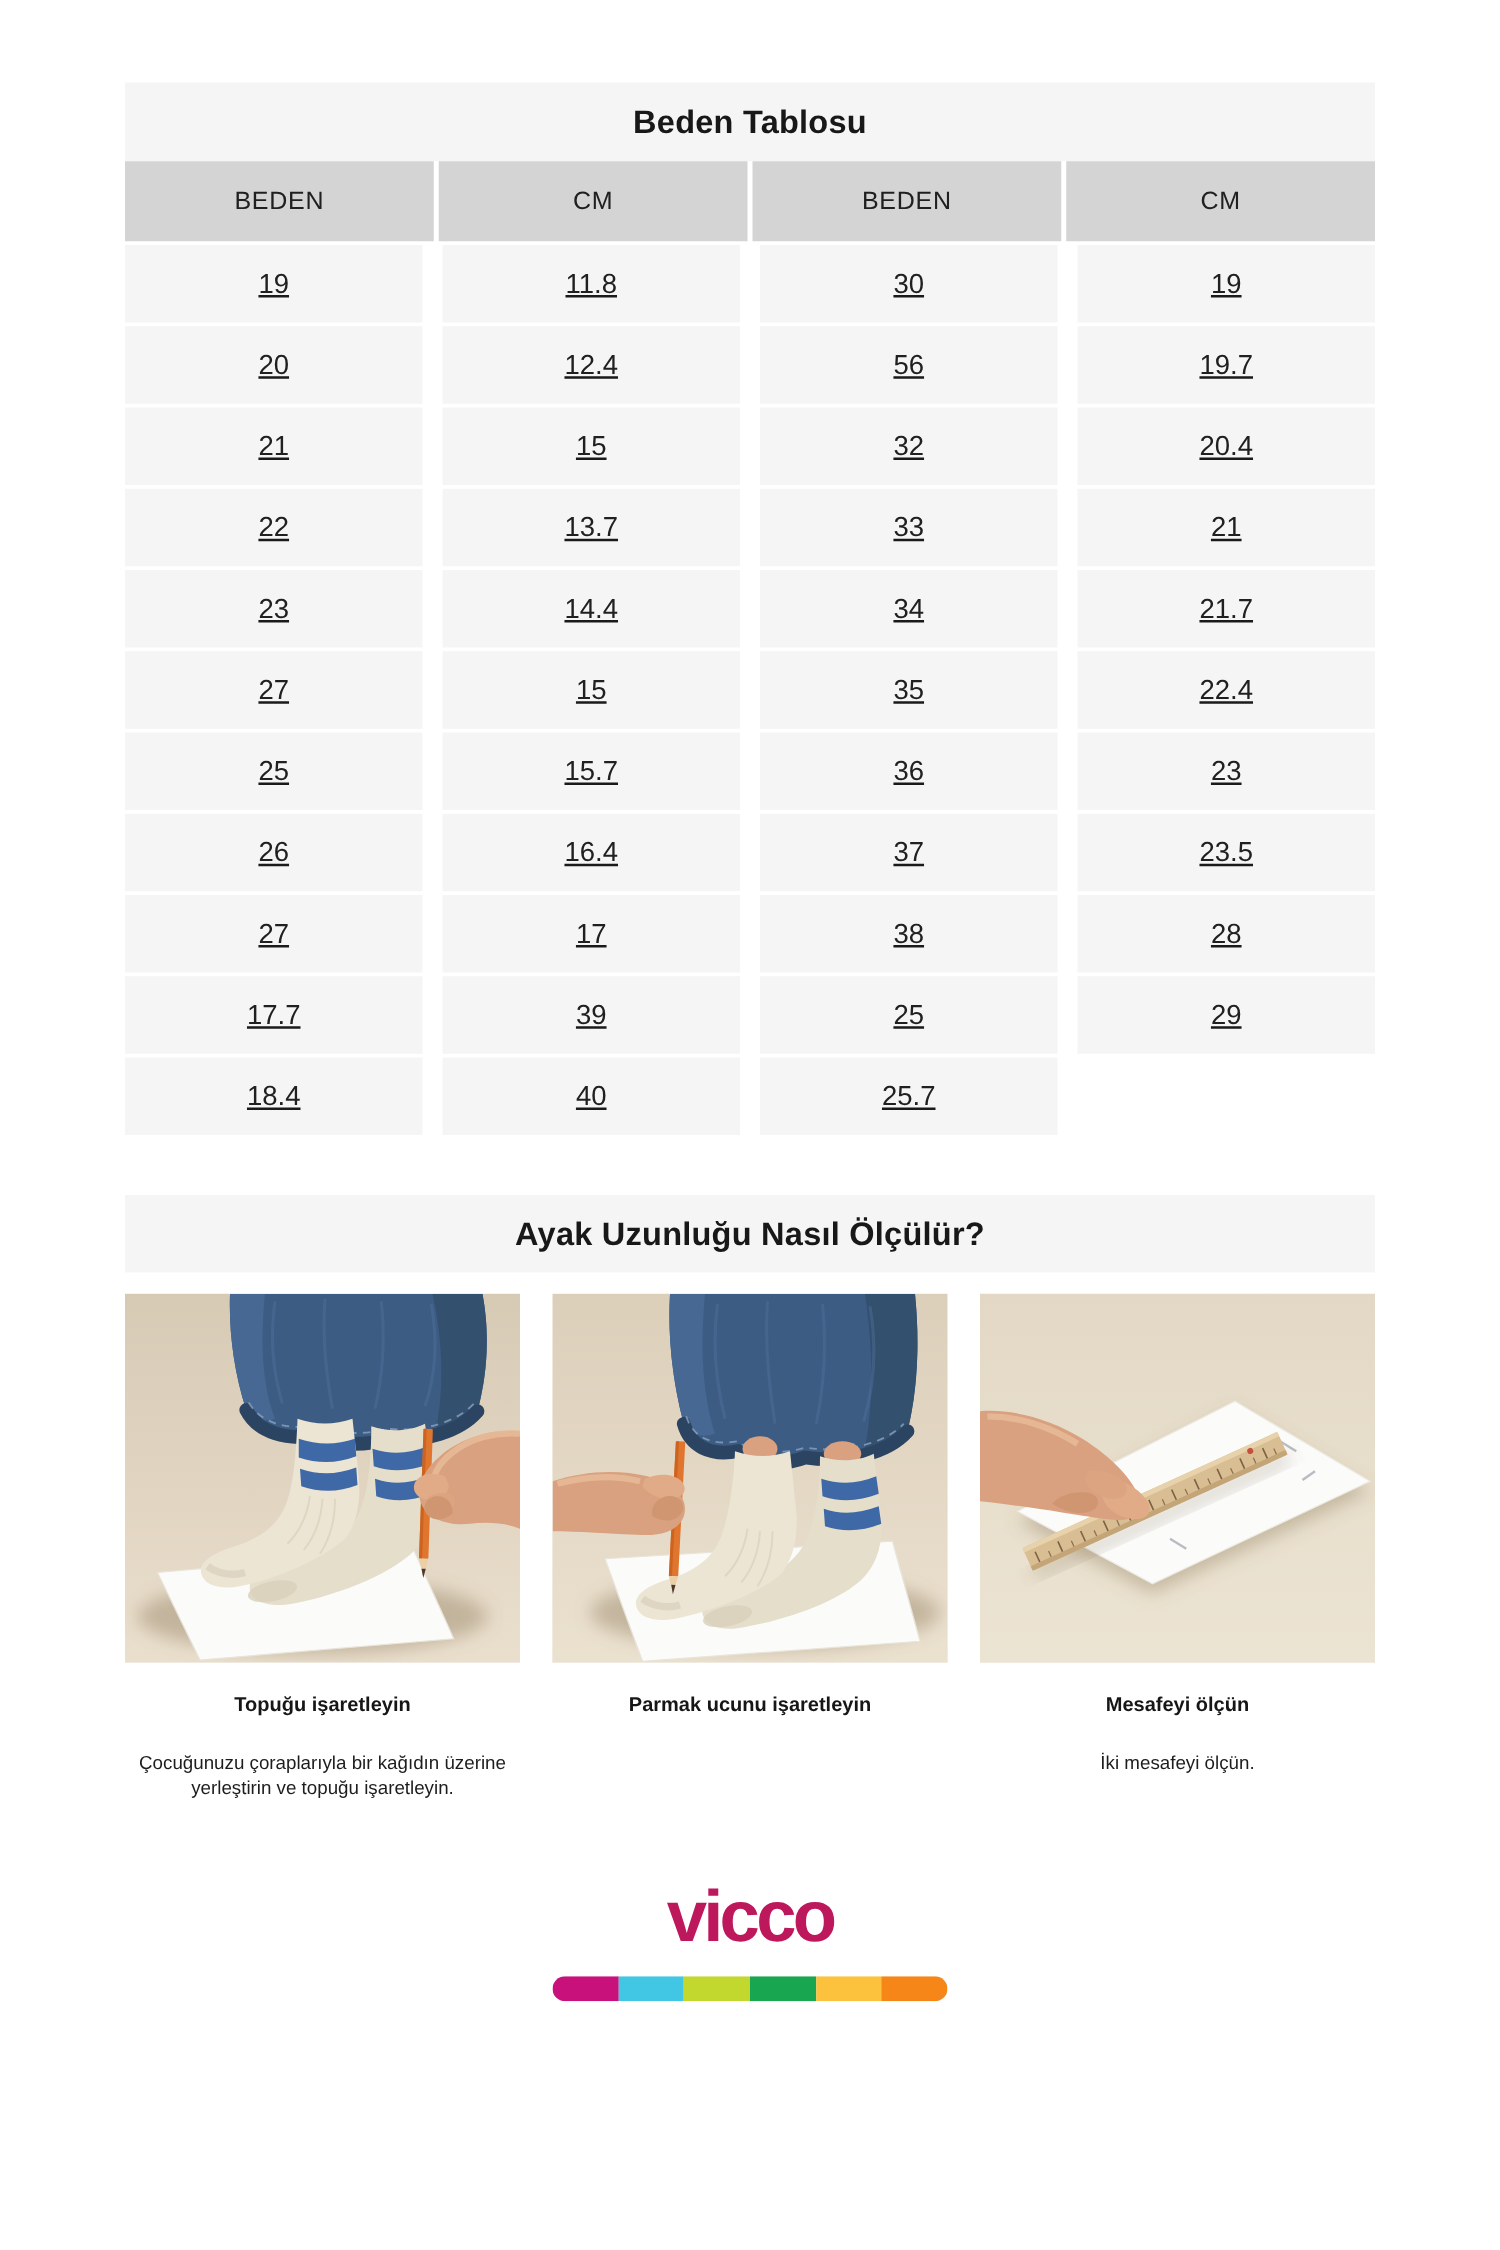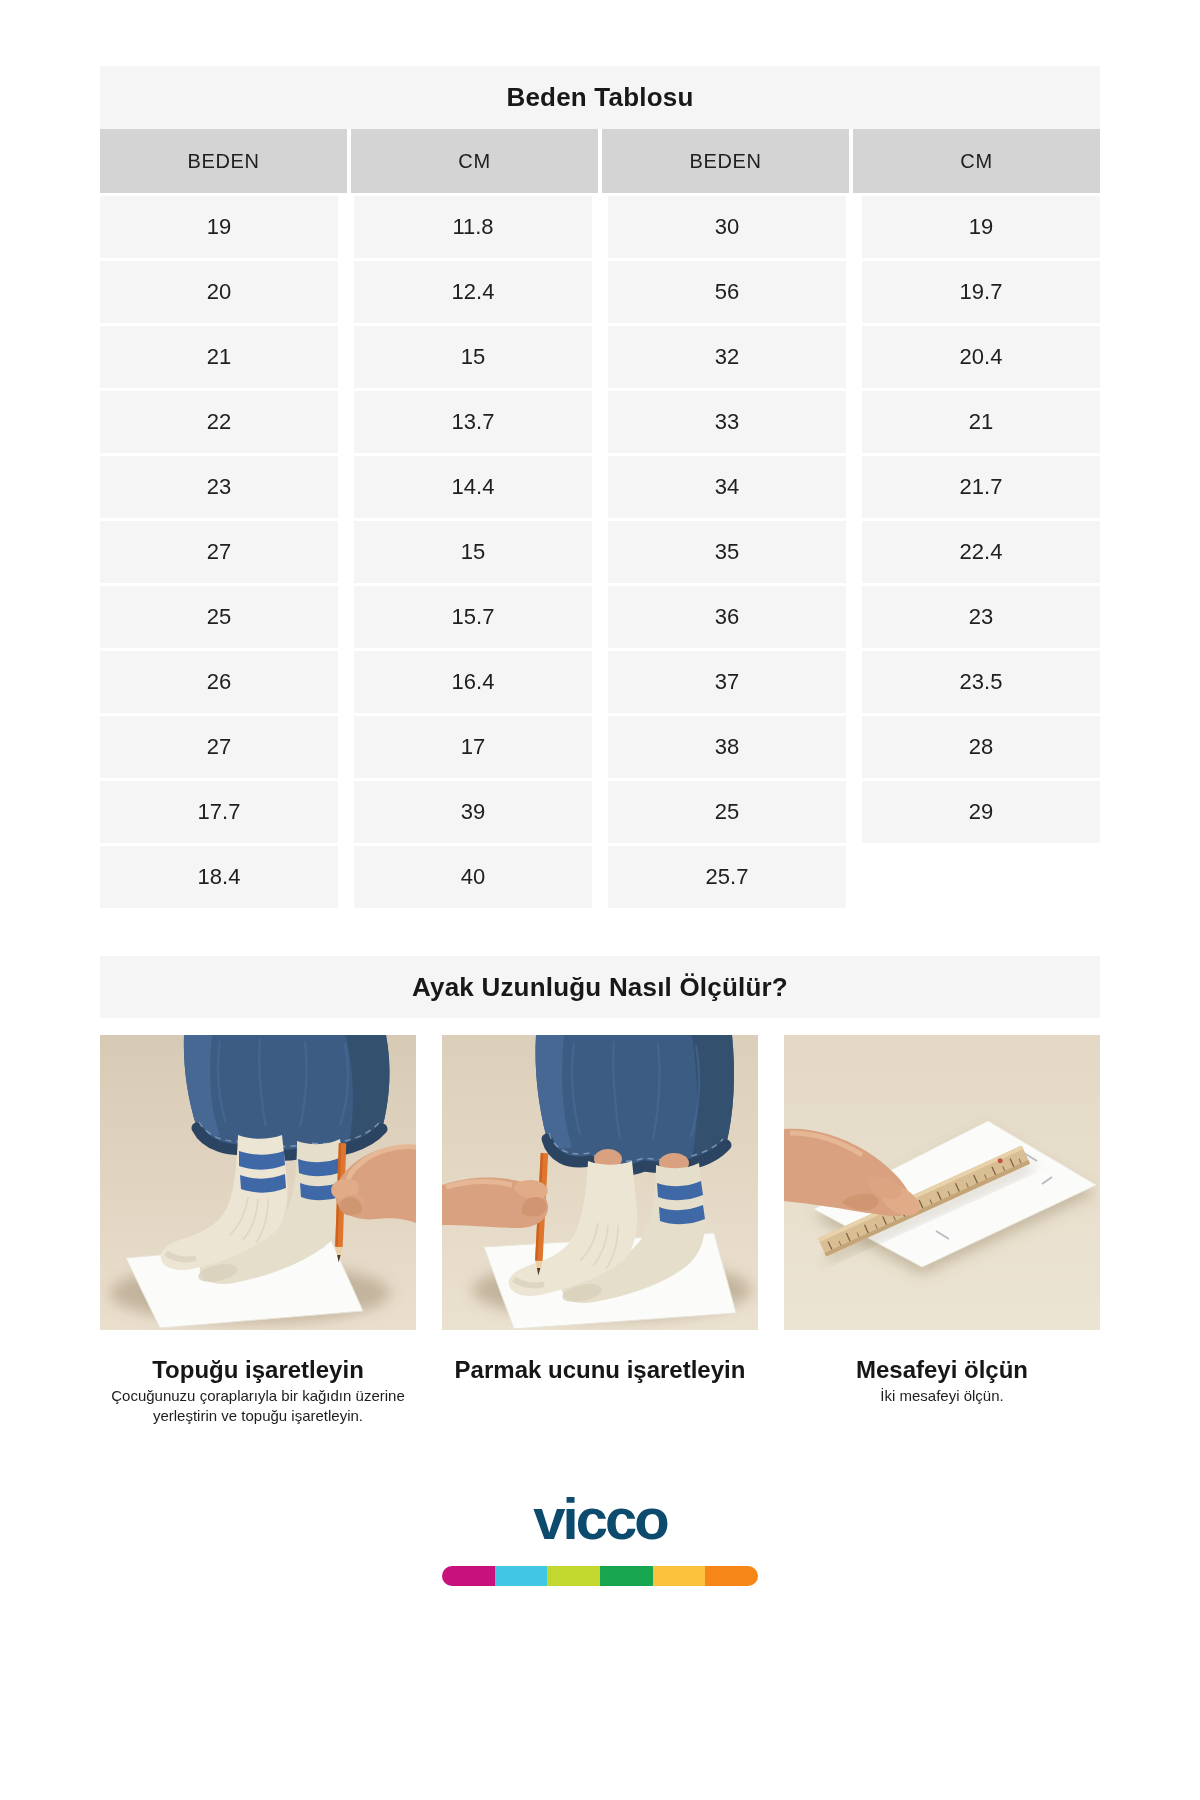--- a/index.html
+++ b/index.html
@@ -13,33 +13,33 @@
     background:var(--band-bg,#f5f5f5);height:63px;
     display:flex;align-items:center;justify-content:center;
     font-size:26px;font-weight:bold;letter-spacing:0.2px;color:#181818;
   }
   .table-header{display:grid;grid-template-columns:repeat(4,1fr);gap:4px;}
   .header-cell{
     background:var(--header-bg,#d5d4d4);height:64px;
     display:flex;align-items:center;justify-content:center;
     font-size:20px;letter-spacing:0.6px;color:#202020;
   }
-  .table-body{margin-top:3px;display:grid;grid-template-columns:repeat(4,1fr);gap:3px 16px;}
+  .table-body{margin-top:3px;display:grid;grid-template-columns:repeat(4,1fr);gap:3px 16px;text-decoration:underline;}
   .cell{
     background:var(--row-bg,#f5f5f5);height:62px;
     display:flex;align-items:center;justify-content:center;
     font-size:22px;color:#202020;
   }
   .section-band{margin-top:48px;height:62px;}
   .photos{margin-top:17px;display:flex;gap:26px;}
   .photo{width:316px;height:295px;overflow:hidden;background:#e3d8c6;}
   .photo svg{display:block;}
   .captions{margin-top:26px;display:flex;gap:26px;text-align:center;}
   .caption{width:316px;}
-  .caption .cap-title{font-size:24px;font-weight:bold;margin:0 0 2px;color:#161616;}
+  .caption .cap-title{font-size:16px;font-weight:bold;margin:0 0 27px;color:#161616;}
   .caption .cap-body{font-size:15px;line-height:20px;margin:0;color:#1d1d1d;}
   .logo-block{margin-top:62px;text-align:center;}
   .logo-text{
     display:inline-block;font-size:58px;line-height:62px;font-weight:bold;
     letter-spacing:-3px;color:#2a2a2a;
   }
   .color-bar{
     width:316px;height:20px;margin:16px auto 0;border-radius:10px;
     overflow:hidden;display:flex;
   }
@@ -253,21 +253,21 @@
     <div class="caption">
       <div class="cap-title">Parmak ucunu işaretleyin</div>
     </div>
     <div class="caption">
       <div class="cap-title">Mesafeyi ölçün</div>
       <p class="cap-body">İki mesafeyi ölçün.</p>
     </div>
   </div>
 
   <div class="logo-block">
-    <div class="logo-text" style="color: #0c4a6e;">vicco</div>
+    <div class="logo-text" style="color: #be185d;">vicco</div>
     <div class="color-bar" id="color-bar">
         <div class="bar-seg" style="background: rgb(201, 17, 124);"></div>
         <div class="bar-seg" style="background: rgb(65, 198, 227);"></div>
         <div class="bar-seg" style="background: rgb(195, 216, 46);"></div>
         <div class="bar-seg" style="background: rgb(24, 166, 80);"></div>
         <div class="bar-seg" style="background: rgb(252, 193, 61);"></div>
         <div class="bar-seg" style="background: rgb(245, 134, 23);"></div>
       </div>
   </div>
 

